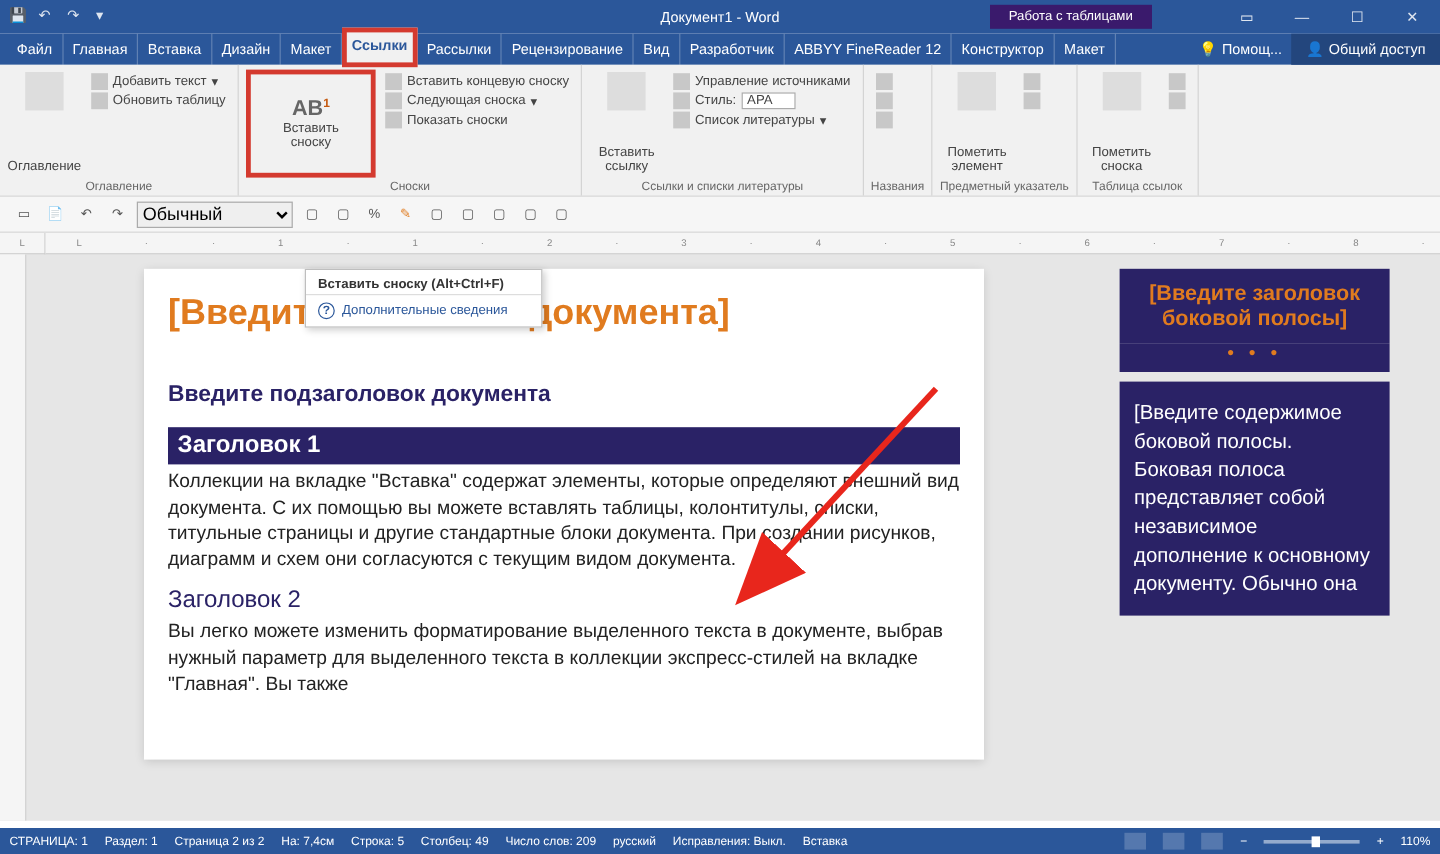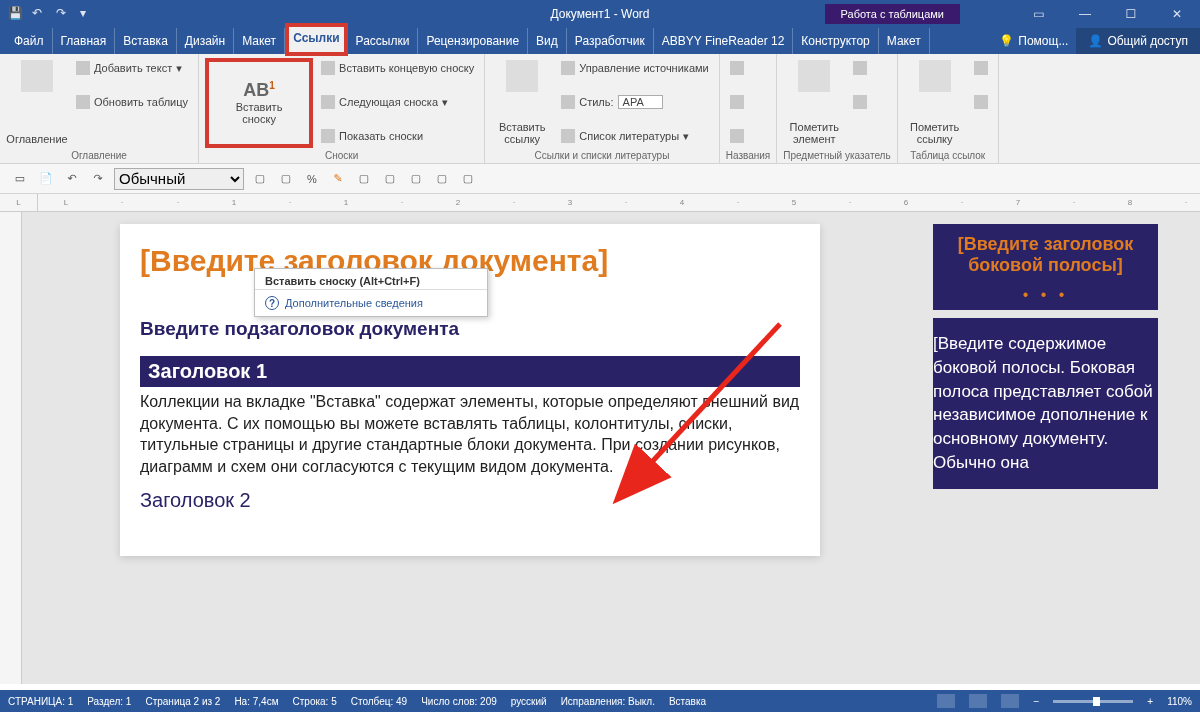--- a/index.html
+++ b/index.html
@@ -19,21 +19,21 @@
 .tabbar .tab.highlight { border: 4px solid #d43a2f; margin-top: -3px; padding: 0 4px 3px 4px; height: 33px; position: relative; z-index: 10; }
 .tabbar .help { margin-left: auto; padding: 0 8px; display: flex; align-items: center; gap: 4px; }
 .tabbar .share { background: #23467d; padding: 0 12px; height: 26px; display: flex; align-items: center; gap: 4px; }
 
 .ribbon { background: #f1f1f1; height: 110px; display: flex; border-bottom: 1px solid #d4d4d4; font-size: 11px; color: #444; }
 .rgroup { border-right: 1px solid #d4d4d4; display: flex; flex-direction: column; padding: 4px 6px 2px 6px; }
 .rgroup .gbody { flex: 1; display: flex; gap: 4px; }
 .rgroup .glabel { text-align: center; font-size: 10px; color: #666; padding-top: 2px; }
 .bigbtn { display: flex; flex-direction: column; align-items: center; justify-content: space-between; width: 62px; padding: 2px; text-align: center; line-height: 1.15; cursor: pointer; }
 .bigbtn .ico { width: 32px; height: 32px; background: #ddd; margin-bottom: 2px; }
-.colbtns { display: flex; flex-direction: column; gap: 18px; justify-content: flex-start; padding-top: 2px; }
+.colbtns { display: flex; flex-direction: column; gap: 0; justify-content: flex-start; padding-top: 2px; }
 .smbtn { display: flex; align-items: center; gap: 4px; padding: 1px 4px; white-space: nowrap; cursor: pointer; font-size: 11px; }
 .smbtn .si { width: 14px; height: 14px; background: #c8c8c8; flex-shrink: 0; }
 
 .footnote-highlight { border: 4px solid #d43a2f; padding: 18px; position: relative; }
 .footnote-btn { display: flex; flex-direction: column; align-items: center; width: 64px; text-align: center; line-height: 1.15; }
 .footnote-btn .ab { font-size: 18px; font-weight: 600; color: #666; position: relative; }
 .footnote-btn .ab sup { color: #c55a11; font-size: 10px; }
 
 .qat2 { background: #f6f6f6; border-bottom: 1px solid #d4d4d4; height: 30px; display: flex; align-items: center; gap: 6px; padding: 0 10px; font-size: 11px; }
 .qat2 .q { width: 20px; height: 20px; display: flex; align-items: center; justify-content: center; color: #555; }
@@ -48,23 +48,23 @@
 .page { position: absolute; top: 30px; left: 120px; width: 700px; background: #fff; box-shadow: 0 2px 8px rgba(0,0,0,0.15); padding: 20px 20px 40px 20px; }
 .page h1 { color: #e07b1f; font-size: 30px; font-weight: 700; font-family: Arial; margin-bottom: 40px; }
 .page .sub { color: #2a2266; font-size: 19px; font-weight: 700; font-family: Arial; margin-bottom: 16px; }
 .page .h1box { background: #2a2266; color: #fff; font-size: 20px; font-weight: 700; padding: 4px 8px; margin-bottom: 4px; font-family: Arial; }
 .page p { font-size: 16px; line-height: 1.35; color: #222; font-family: Arial; margin-bottom: 12px; }
 .page .h2 { color: #2a2266; font-size: 20px; font-weight: 400; font-family: Arial; margin-bottom: 4px; }
 
 .sidebar-box { position: absolute; top: 30px; right: 42px; width: 225px; }
 .sidebar-box .sb-top { background: #2a2266; color: #e07b1f; font-size: 18px; font-weight: 600; text-align: center; padding: 10px 8px; font-family: Arial; }
 .sidebar-box .sb-dots { background: #2a2266; text-align: center; color: #e07b1f; padding-bottom: 6px; letter-spacing: 4px; }
-.sidebar-box .sb-body { background: #2a2266; color: #fff; font-size: 17px; padding: 14px 0; line-height: 1.4; margin-top: 8px; font-family: Arial; }
-
-.tooltip { position: absolute; top: 224px; left: 254px; width: 234px; background: #fff; border: 1px solid #bebebe; box-shadow: 2px 2px 6px rgba(0,0,0,0.2); font-size: 11px; z-index: 50; margin-top: 44px; }
+.sidebar-box .sb-body { background: #2a2266; color: #fff; font-size: 17px; padding: 14px 12px; line-height: 1.4; margin-top: 8px; font-family: Arial; }
+
+.tooltip { position: absolute; top: 224px; left: 254px; width: 198px; background: #fff; border: 1px solid #bebebe; box-shadow: 2px 2px 6px rgba(0,0,0,0.2); font-size: 11px; z-index: 50; }
 .tooltip .tt-title { font-weight: 700; padding: 6px 10px 2px; color: #333; }
 .tooltip .tt-body { padding: 2px 10px 8px; color: #555; line-height: 1.35; }
 .tooltip .tt-link { border-top: 1px solid #ddd; padding: 6px 10px; color: #2b579a; display: flex; align-items: center; gap: 6px; }
 .tooltip .tt-link .qmark { color: #2b579a; font-weight: 700; border: 1px solid #2b579a; border-radius: 50%; width: 14px; height: 14px; display: inline-flex; align-items: center; justify-content: center; font-size: 10px; }
 
 .arrow { position: absolute; z-index: 40; pointer-events: none; }
 
 .statusbar { position: absolute; bottom: 0; left: 0; right: 0; height: 22px; background: #2b579a; color: #fff; font-size: 10px; display: flex; align-items: center; padding: 0 8px; gap: 14px; }
 .statusbar .spacer { flex: 1; }
 .statusbar .viewbtn { width: 18px; height: 14px; background: rgba(255,255,255,0.2); }
@@ -212,21 +212,21 @@
           </div>
         </div>
     </div>
     <div class="glabel">Предметный указатель</div>
   </div>
 
   <div class="rgroup">
     <div class="gbody">
       <div class="bigbtn">
           <div class="ico"></div>
-          <span>Пометить ссылку</span>
+          <span>Пометить сноска</span>
         </div>
       <div class="colbtns">
           <div class="smbtn">
             <span class="si"></span>
           </div>
           <div class="smbtn">
             <span class="si"></span>
           </div>
         </div>
     </div>
@@ -277,20 +277,21 @@
       <span>·</span>
     </div>
   <div class="ruler-v"></div>
 
   <div class="page">
     <h1>[Введите заголовок документа]</h1>
     <div class="sub">Введите подзаголовок документа</div>
     <div class="h1box">Заголовок 1</div>
     <p>Коллекции на вкладке "Вставка" содержат элементы, которые определяют внешний вид документа. С их помощью вы можете вставлять таблицы, колонтитулы, списки, титульные страницы и другие стандартные блоки документа. При создании рисунков, диаграмм и схем они согласуются с текущим видом документа.</p>
     <div class="h2">Заголовок 2</div>
+    <p>Вы легко можете изменить форматирование выделенного текста в документе, выбрав нужный параметр для выделенного текста в коллекции экспресс-стилей на вкладке "Главная". Вы также</p>
   </div>
 
   <div class="sidebar-box">
     <div class="sb-top">[Введите заголовок боковой полосы]</div>
     <div class="sb-dots">• • •</div>
     <div class="sb-body">[Введите содержимое боковой полосы. Боковая полоса представляет собой независимое дополнение к основному документу. Обычно она</div>
   </div>
 
   <svg class="arrow" style="top:120px;left:480px" width="320" height="200">
     <defs>

